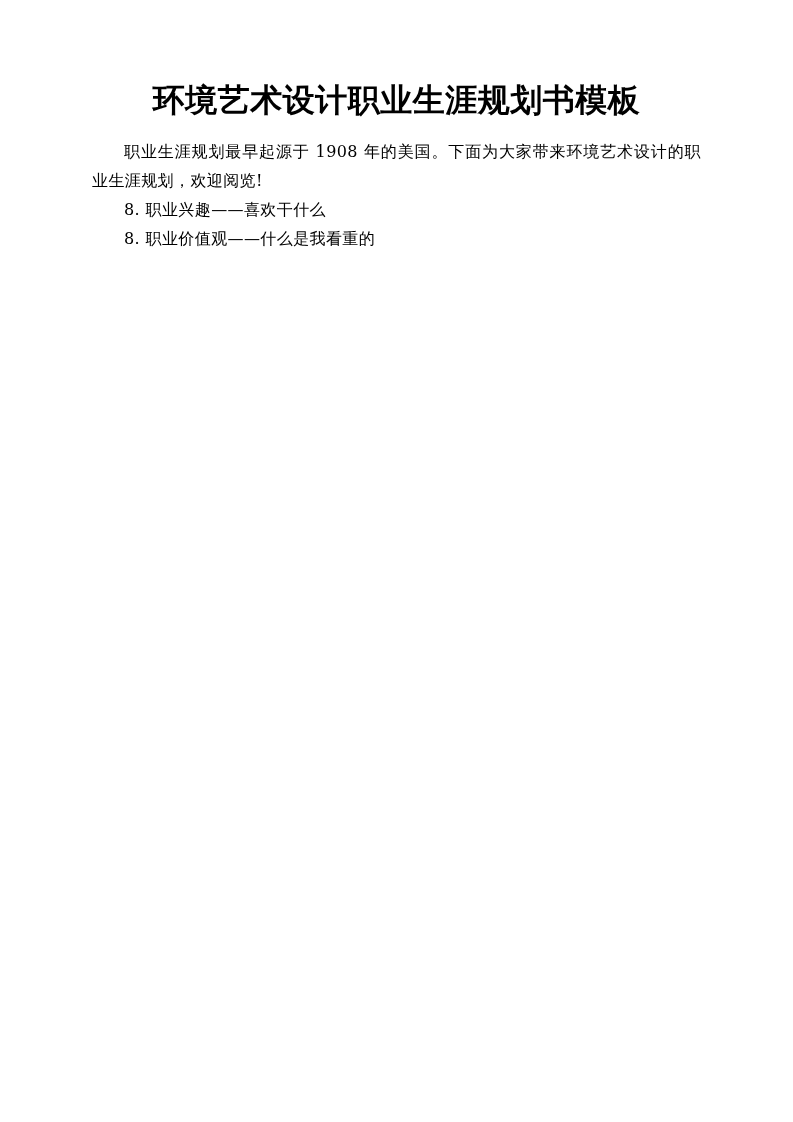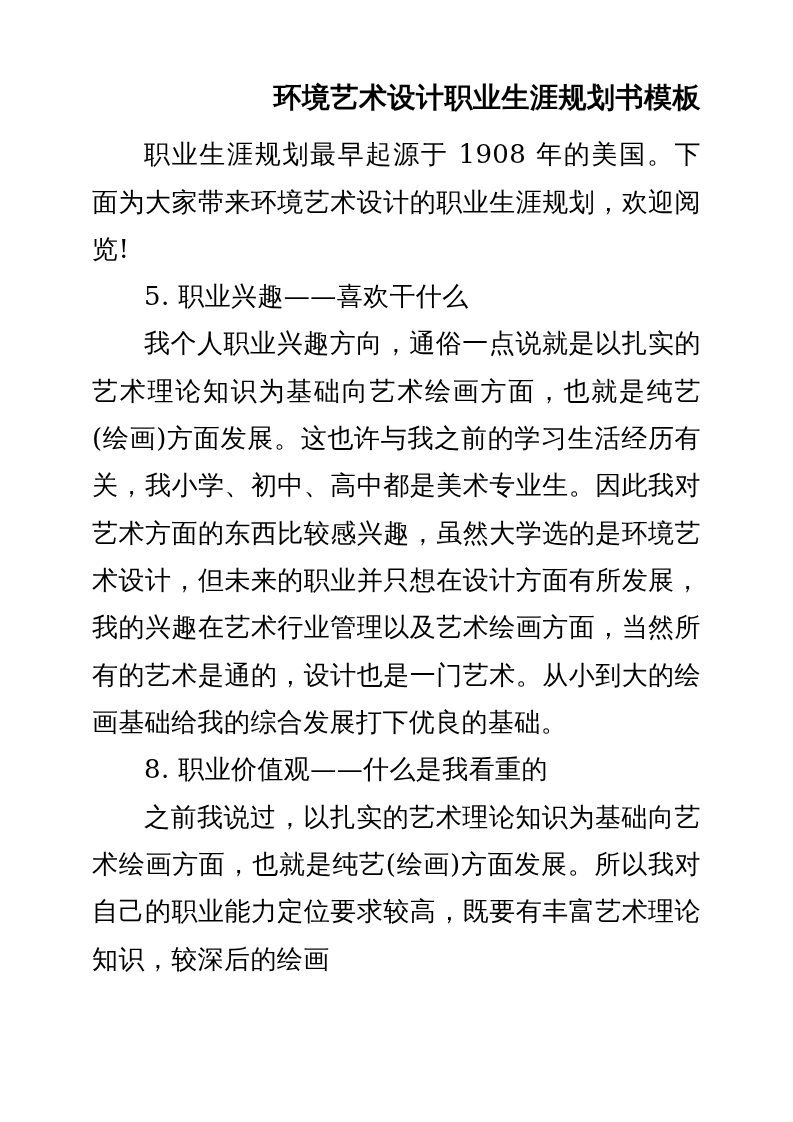--- a/index.html
+++ b/index.html
@@ -16,44 +16,42 @@
   }
   .page {
     position: relative;
     width: 793px;
     height: 1122px;
     box-sizing: border-box;
     padding: 78px 92px 60px 92px;
     background: #ffffff;
   }
   .doc-title {
-    font-size: 28px;
+    font-size: 32px;
     font-weight: bold;
     line-height: 1.4;
-    text-align: right;
+    text-align: center;
     margin: 0 0 14px 0;
     letter-spacing: 0.5px;
     font-family: "DejaVu Serif", "Liberation Serif", serif;
   }
   .para {
-    font-size: 26px;
+    font-size: 16px;
     line-height: 1.82;
     margin: 0;
     text-align: justify;
     text-justify: inter-ideograph;
     text-indent: 2em;
     letter-spacing: 0.4px;
   }
   .para + .para {
     margin-top: 0px;
   }
 </style>
 </head>
 <body>
 
 <div class="page">
   <h1 class="doc-title">环境艺术设计职业生涯规划书模板</h1>
   <p class="para">职业生涯规划最早起源于 1908 年的美国。下面为大家带来环境艺术设计的职业生涯规划，欢迎阅览!</p>
-  <p class="para">5. 职业兴趣——喜欢干什么</p>
-  <p class="para">我个人职业兴趣方向，通俗一点说就是以扎实的艺术理论知识为基础向艺术绘画方面，也就是纯艺(绘画)方面发展。这也许与我之前的学习生活经历有关，我小学、初中、高中都是美术专业生。因此我对艺术方面的东西比较感兴趣，虽然大学选的是环境艺术设计，但未来的职业并只想在设计方面有所发展，我的兴趣在艺术行业管理以及艺术绘画方面，当然所有的艺术是通的，设计也是一门艺术。从小到大的绘画基础给我的综合发展打下优良的基础。</p>
+  <p class="para">8. 职业兴趣——喜欢干什么</p>
   <p class="para">8. 职业价值观——什么是我看重的</p>
-  <p class="para">之前我说过，以扎实的艺术理论知识为基础向艺术绘画方面，也就是纯艺(绘画)方面发展。所以我对自己的职业能力定位要求较高，既要有丰富艺术理论知识，较深后的绘画</p>
 </div>
 
 </body></html>

